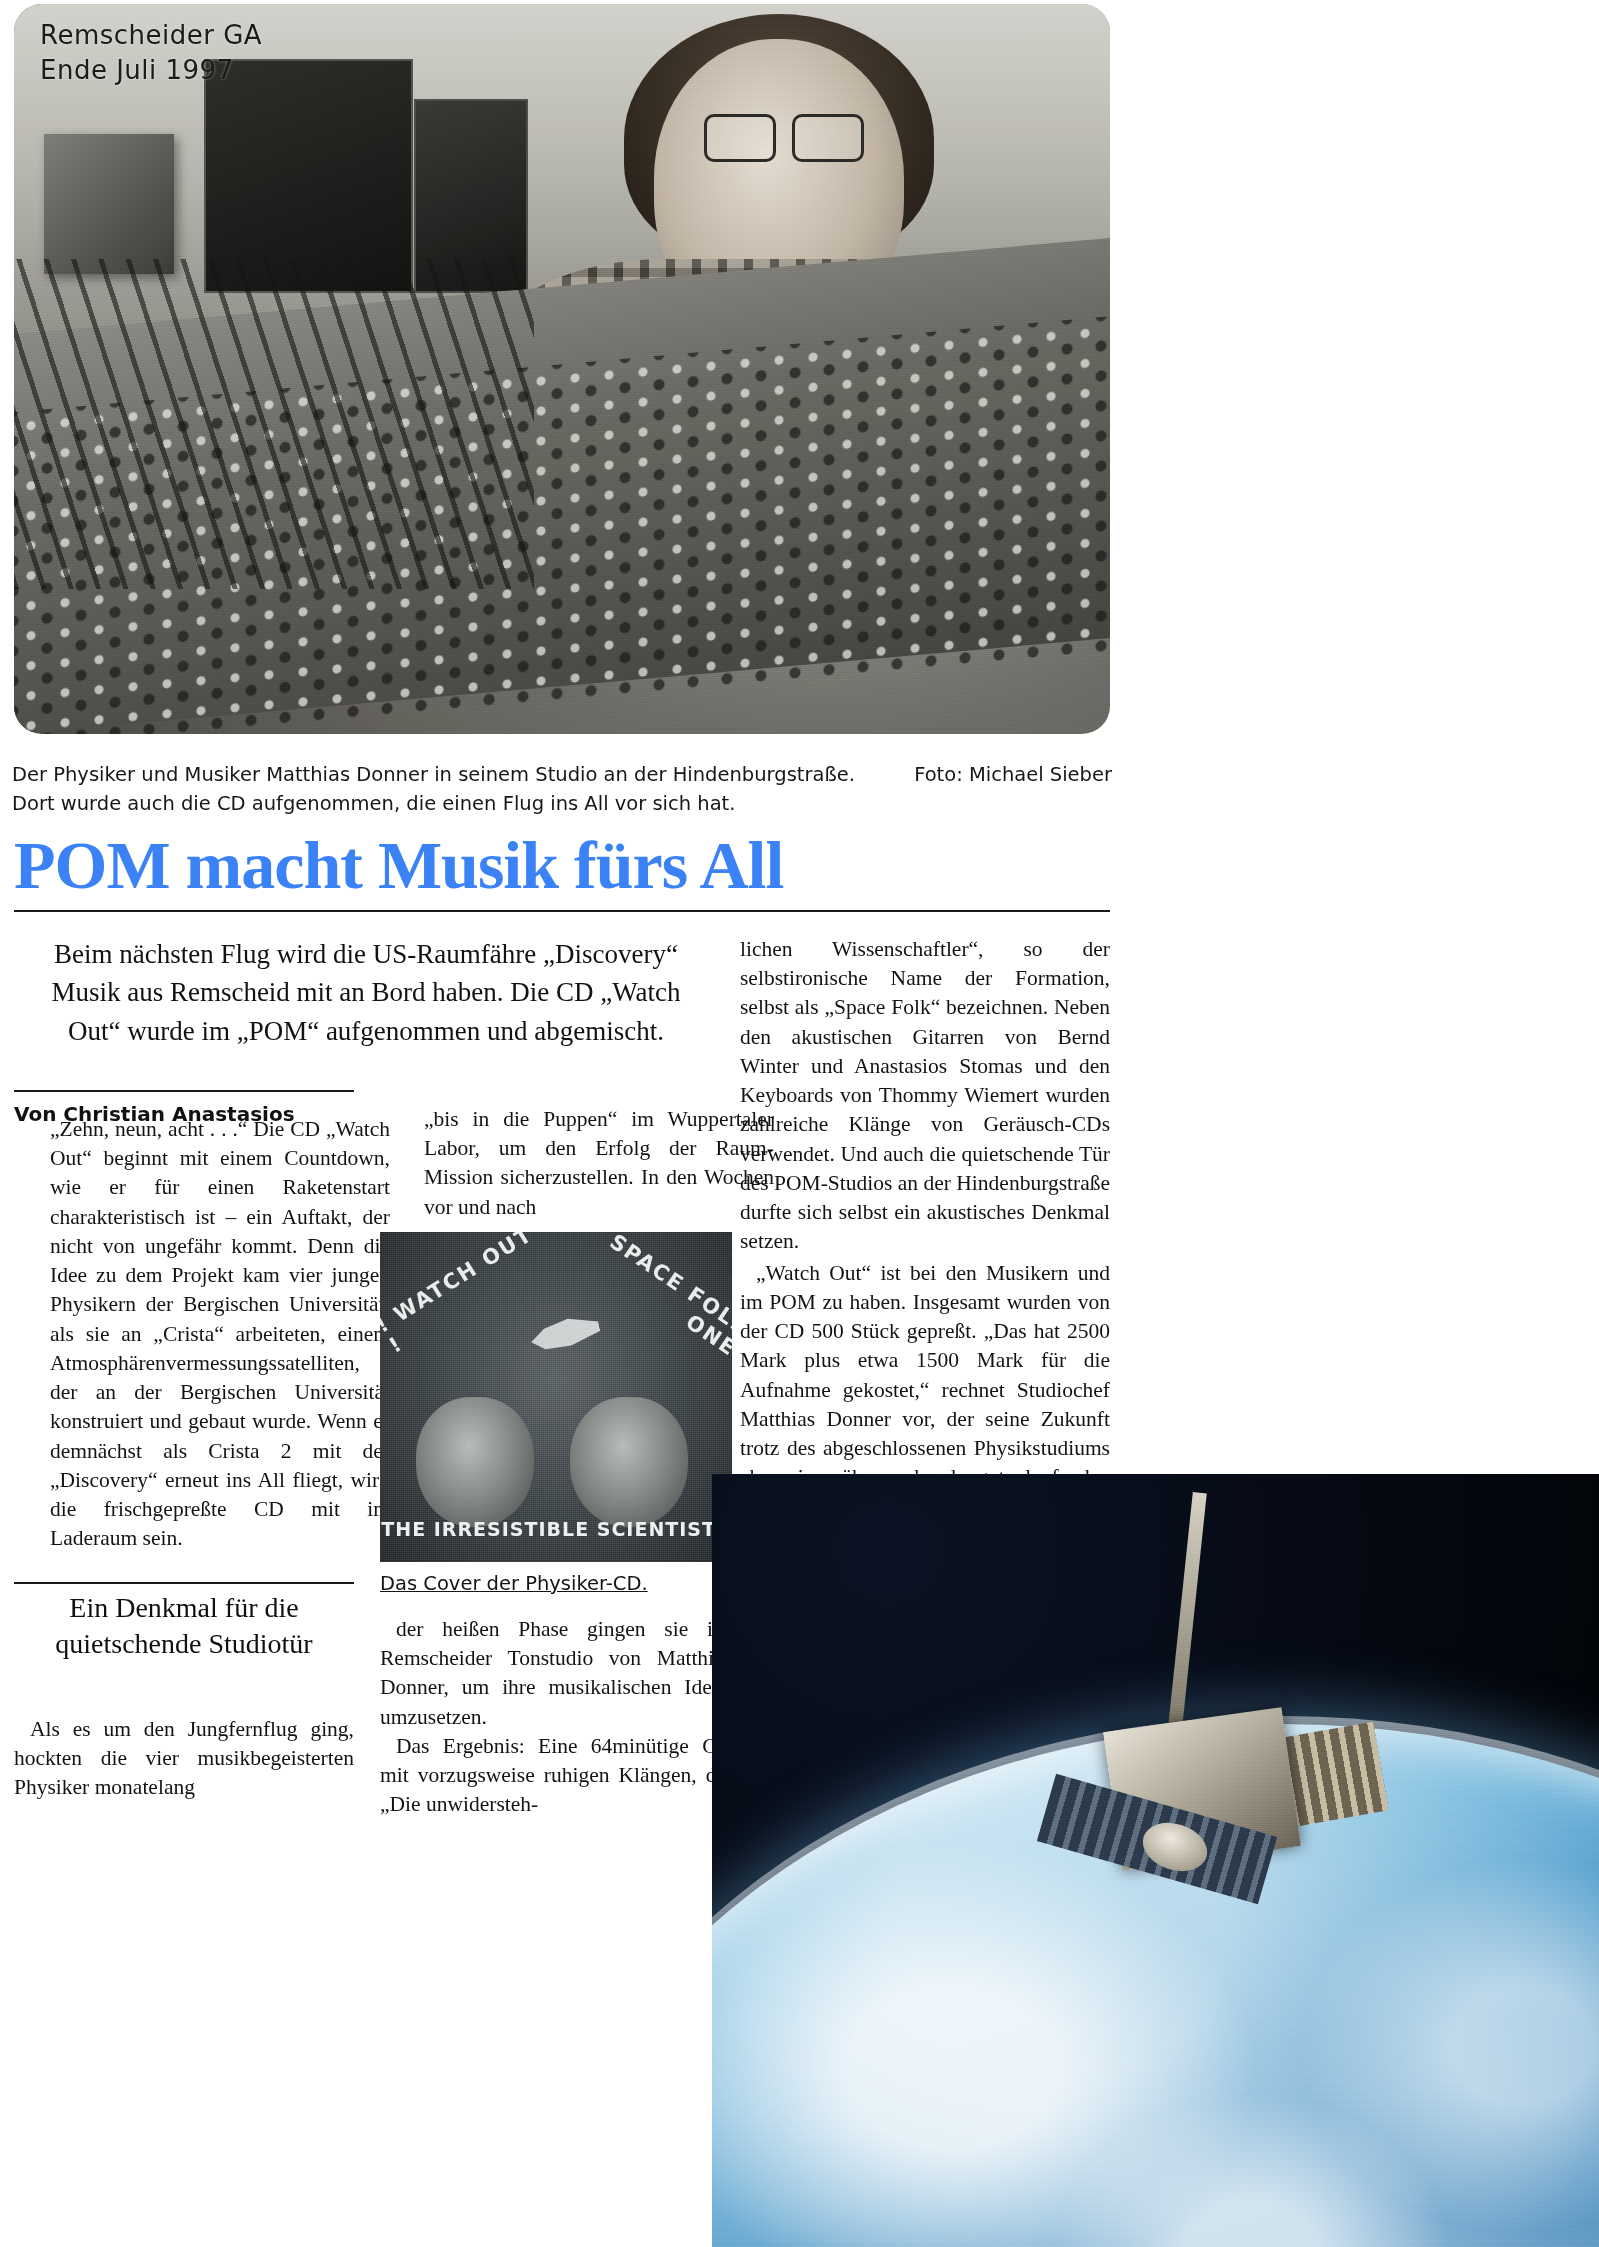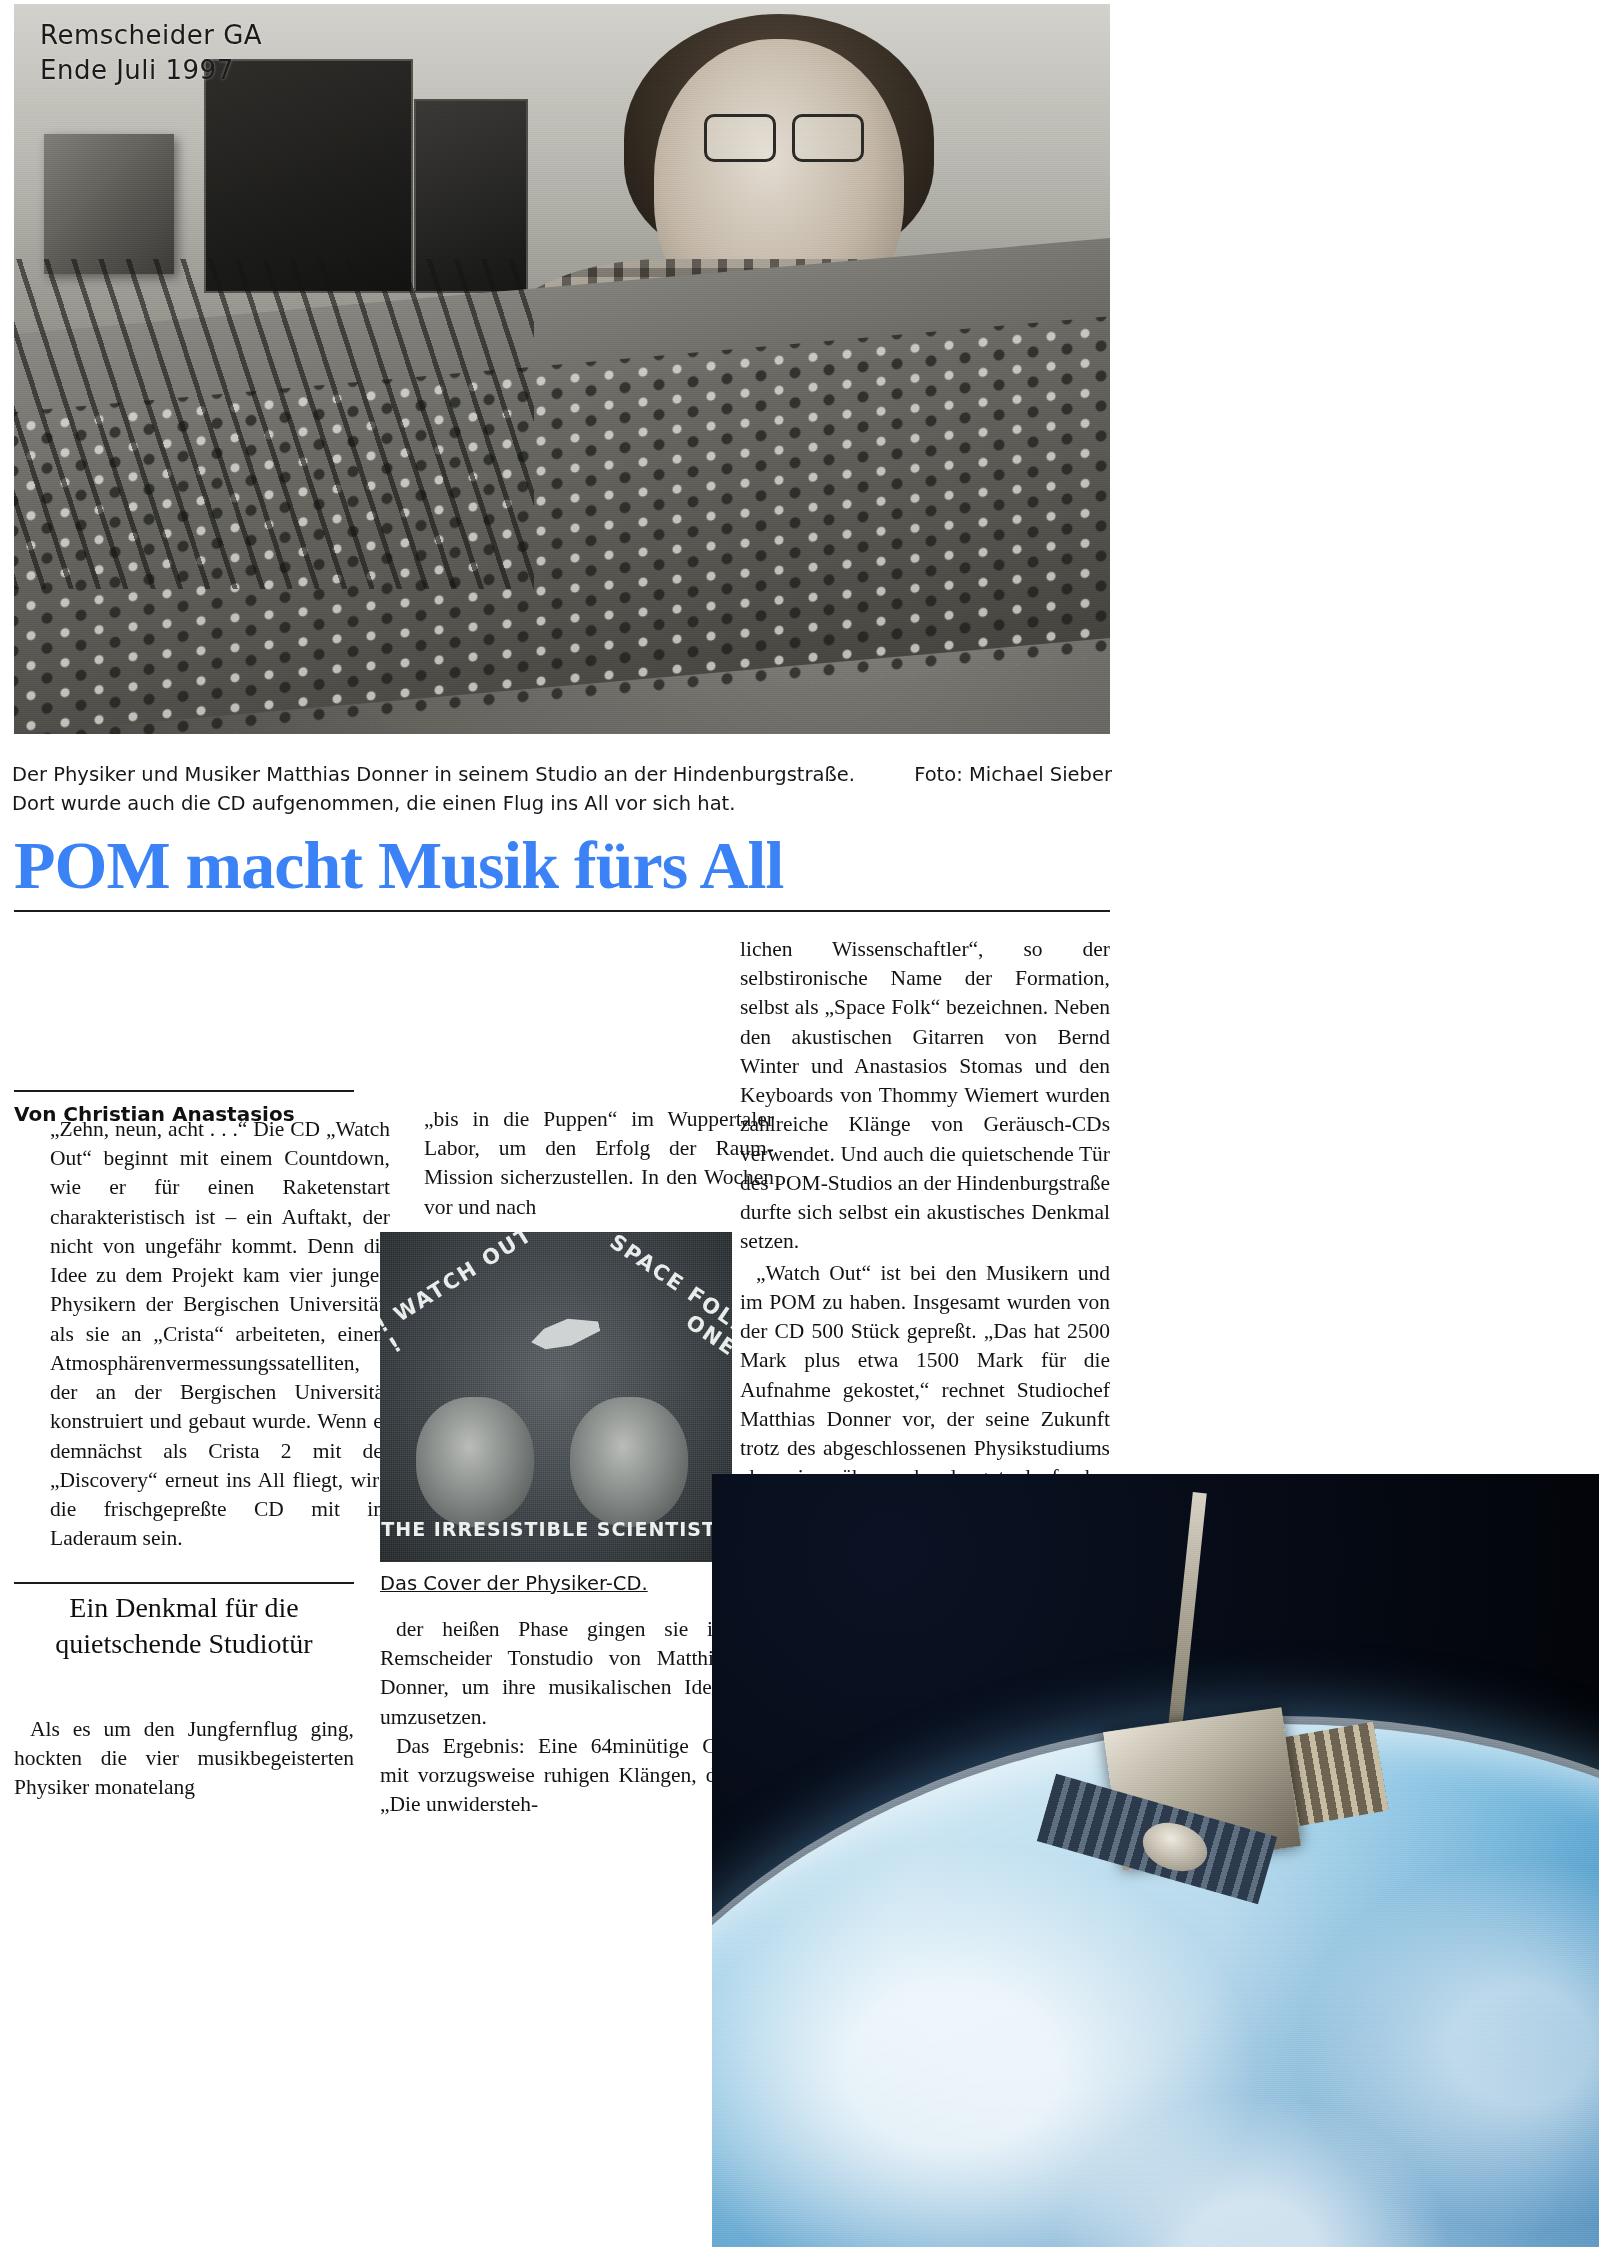--- a/index.html
+++ b/index.html
@@ -18,20 +18,21 @@
 
   
   .photo-studio {
     position: absolute;
     left: 14px;
     top: 4px;
     width: 1096px;
     height: 730px;
     overflow: hidden;
     background: #fef9c3;
+    border-radius: 28px;
   }
   .photo-studio .sky {
     position: absolute; left: 0; top: 0; right: 0; height: 100%;
     background:
       radial-gradient(circle at 74% 18%, #cfcfcc 0%, #9c9b95 30%, #6e6d68 60%, #4b4a46 100%),
       linear-gradient(180deg, #bdbcb6 0%, #8e8d87 30%, #595853 70%, #3a3935 100%);
     filter: contrast(1.05);
   }
   .photo-studio .wall {
     position:absolute; left:0; top:0; width:100%; height:48%;
@@ -386,20 +387,21 @@
   </div>
 
   <div class="photo-caption">
     <span class="credit">Foto: Michael Sieber</span>
     <span>Der Physiker und Musiker Matthias Donner in seinem Studio an der Hindenburgstraße. Dort wurde auch die CD aufgenommen, die einen Flug ins All vor sich hat.</span>
   </div>
 
   <div class="headline">POM macht Musik fürs All</div>
   <div class="rule-under-headline"></div>
 
+  <div class="lead">Beim nächsten Flug wird die US-Raumfähre „Discovery“ Musik aus Remscheid mit an Bord haben. Die CD „Watch Out“ wurde im „POM“ aufgenommen und abgemischt.</div>
 
   <div class="byline-rule"></div>
   <div class="byline">Von Christian Anastasios</div>
 
   <div class="col col1">
     <p class="noindent">„Zehn, neun, acht . . .“ Die CD „Watch Out“ beginnt mit einem Countdown, wie er für einen Raketenstart charakteristisch ist – ein Auftakt, der nicht von ungefähr kommt. Denn die Idee zu dem Projekt kam vier jungen Physikern der Bergischen Universität, als sie an „Crista“ arbeiteten, einem Atmosphärenvermessungssatelliten, der an der Bergischen Universität konstruiert und gebaut wurde. Wenn er demnächst als Crista 2 mit der „Discovery“ erneut ins All fliegt, wird die frischgepreßte CD mit im Laderaum sein.</p>
   </div>
 
   <div class="subhead-rule"></div>
   <div class="subhead">Ein Denkmal für die quietschende Studiotür</div>

